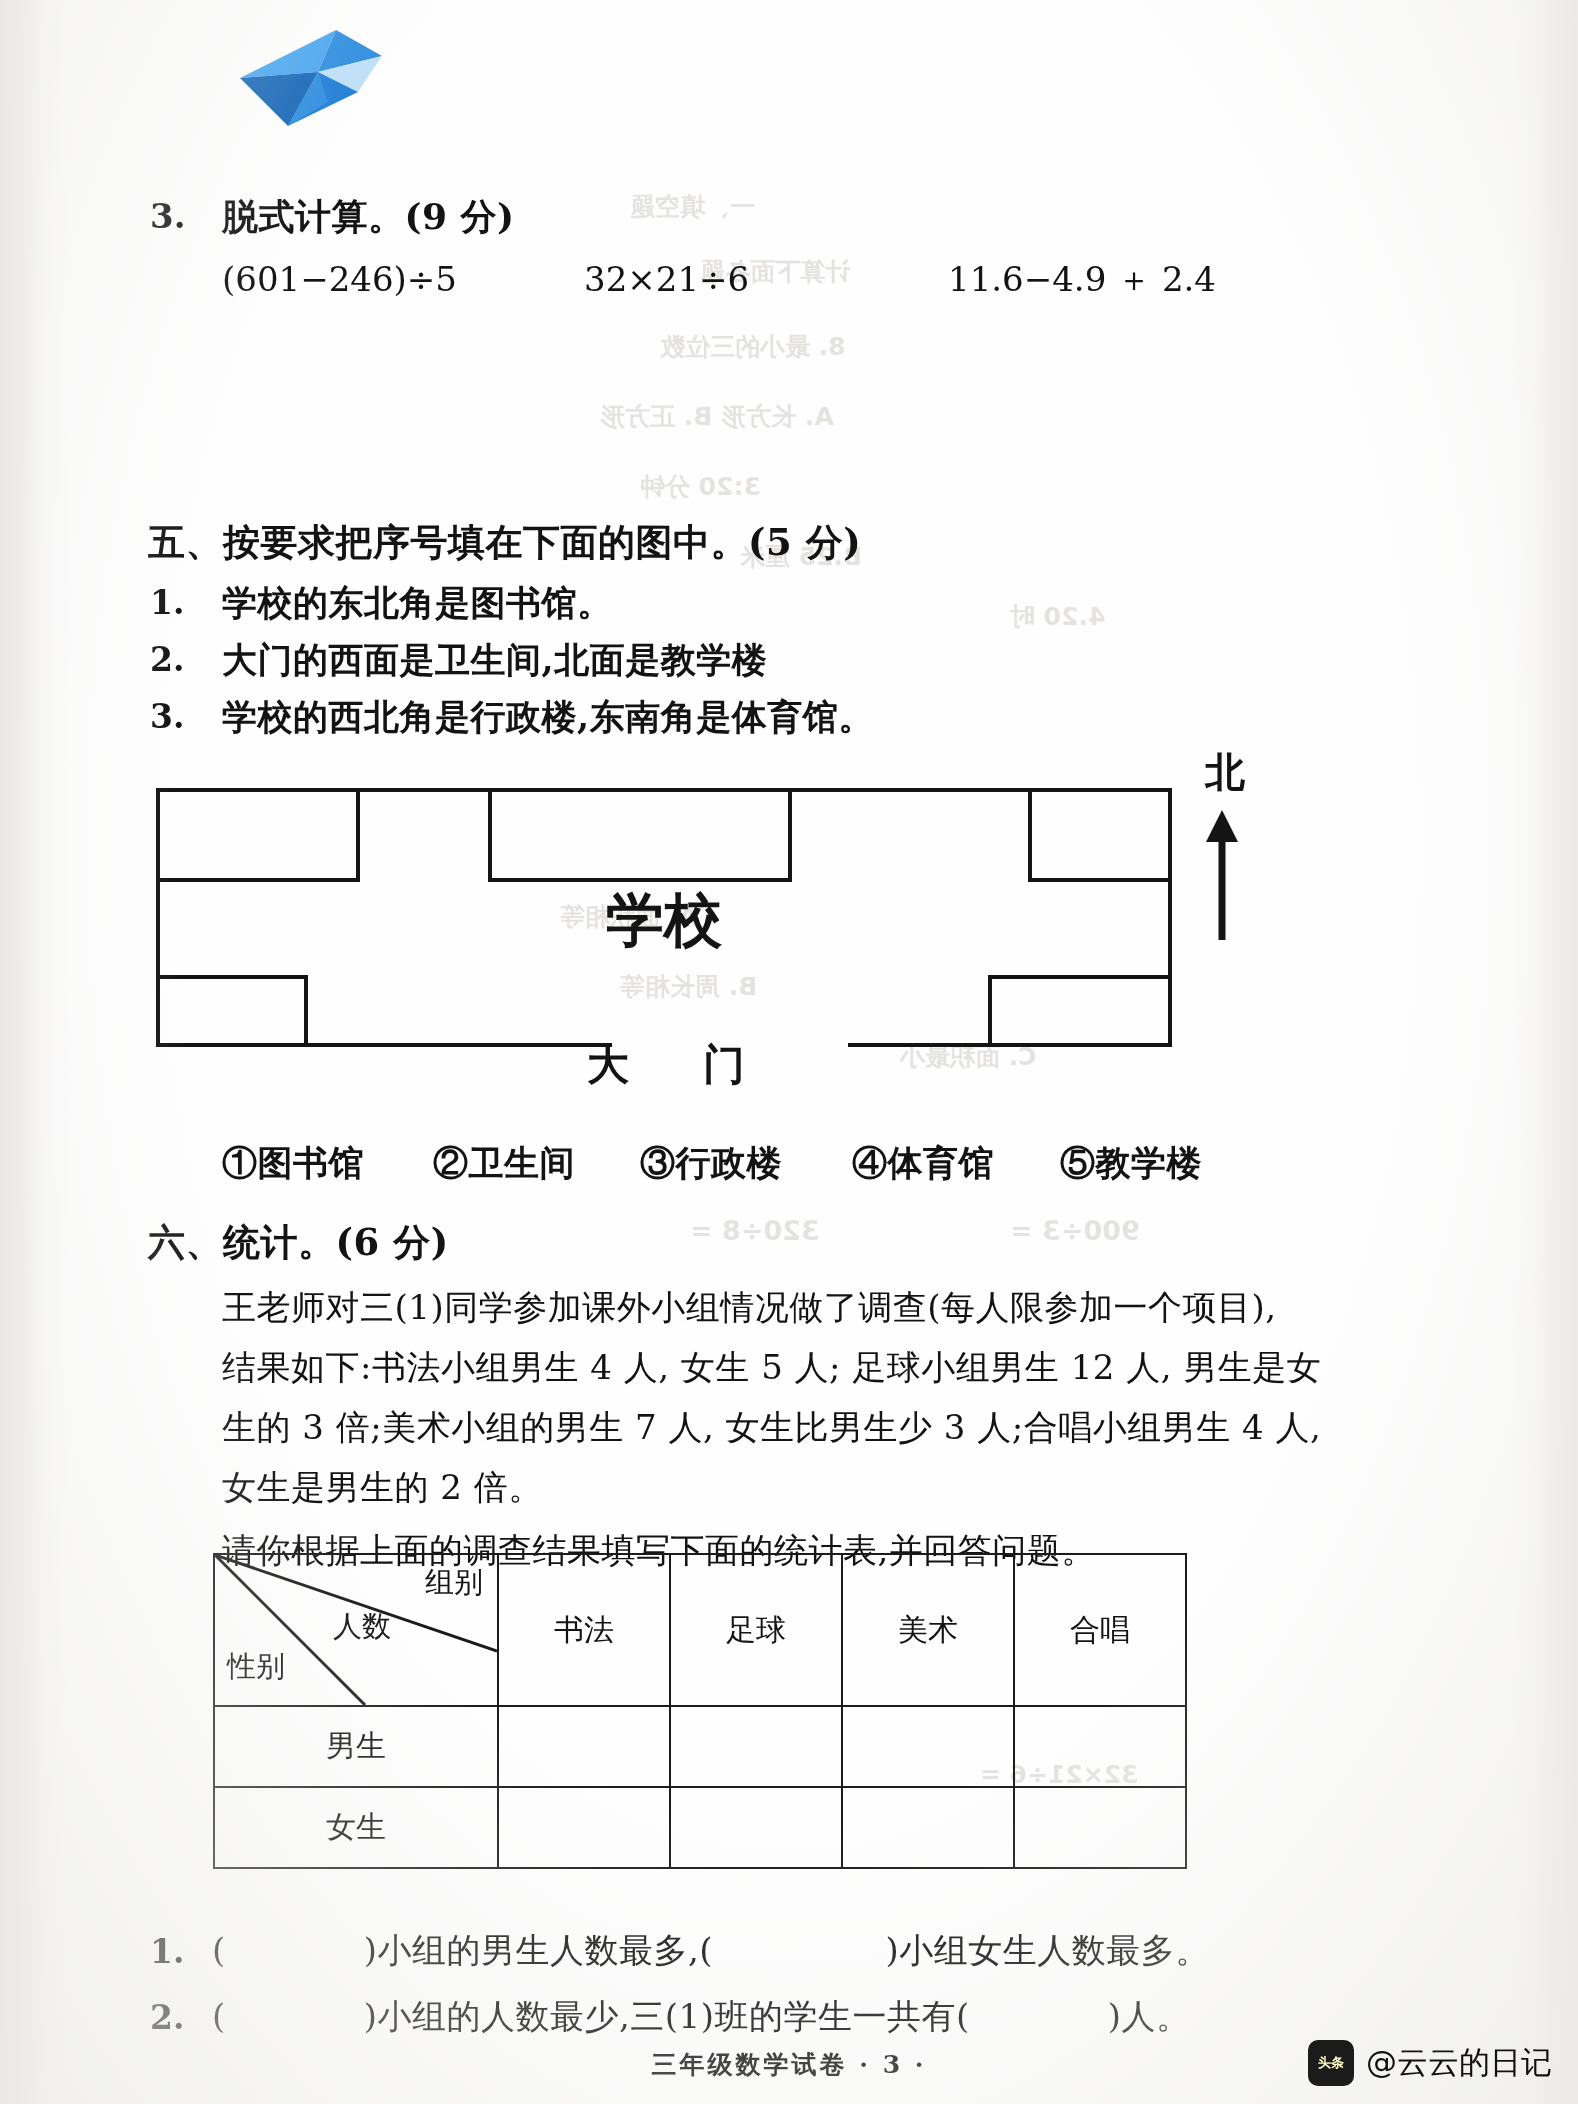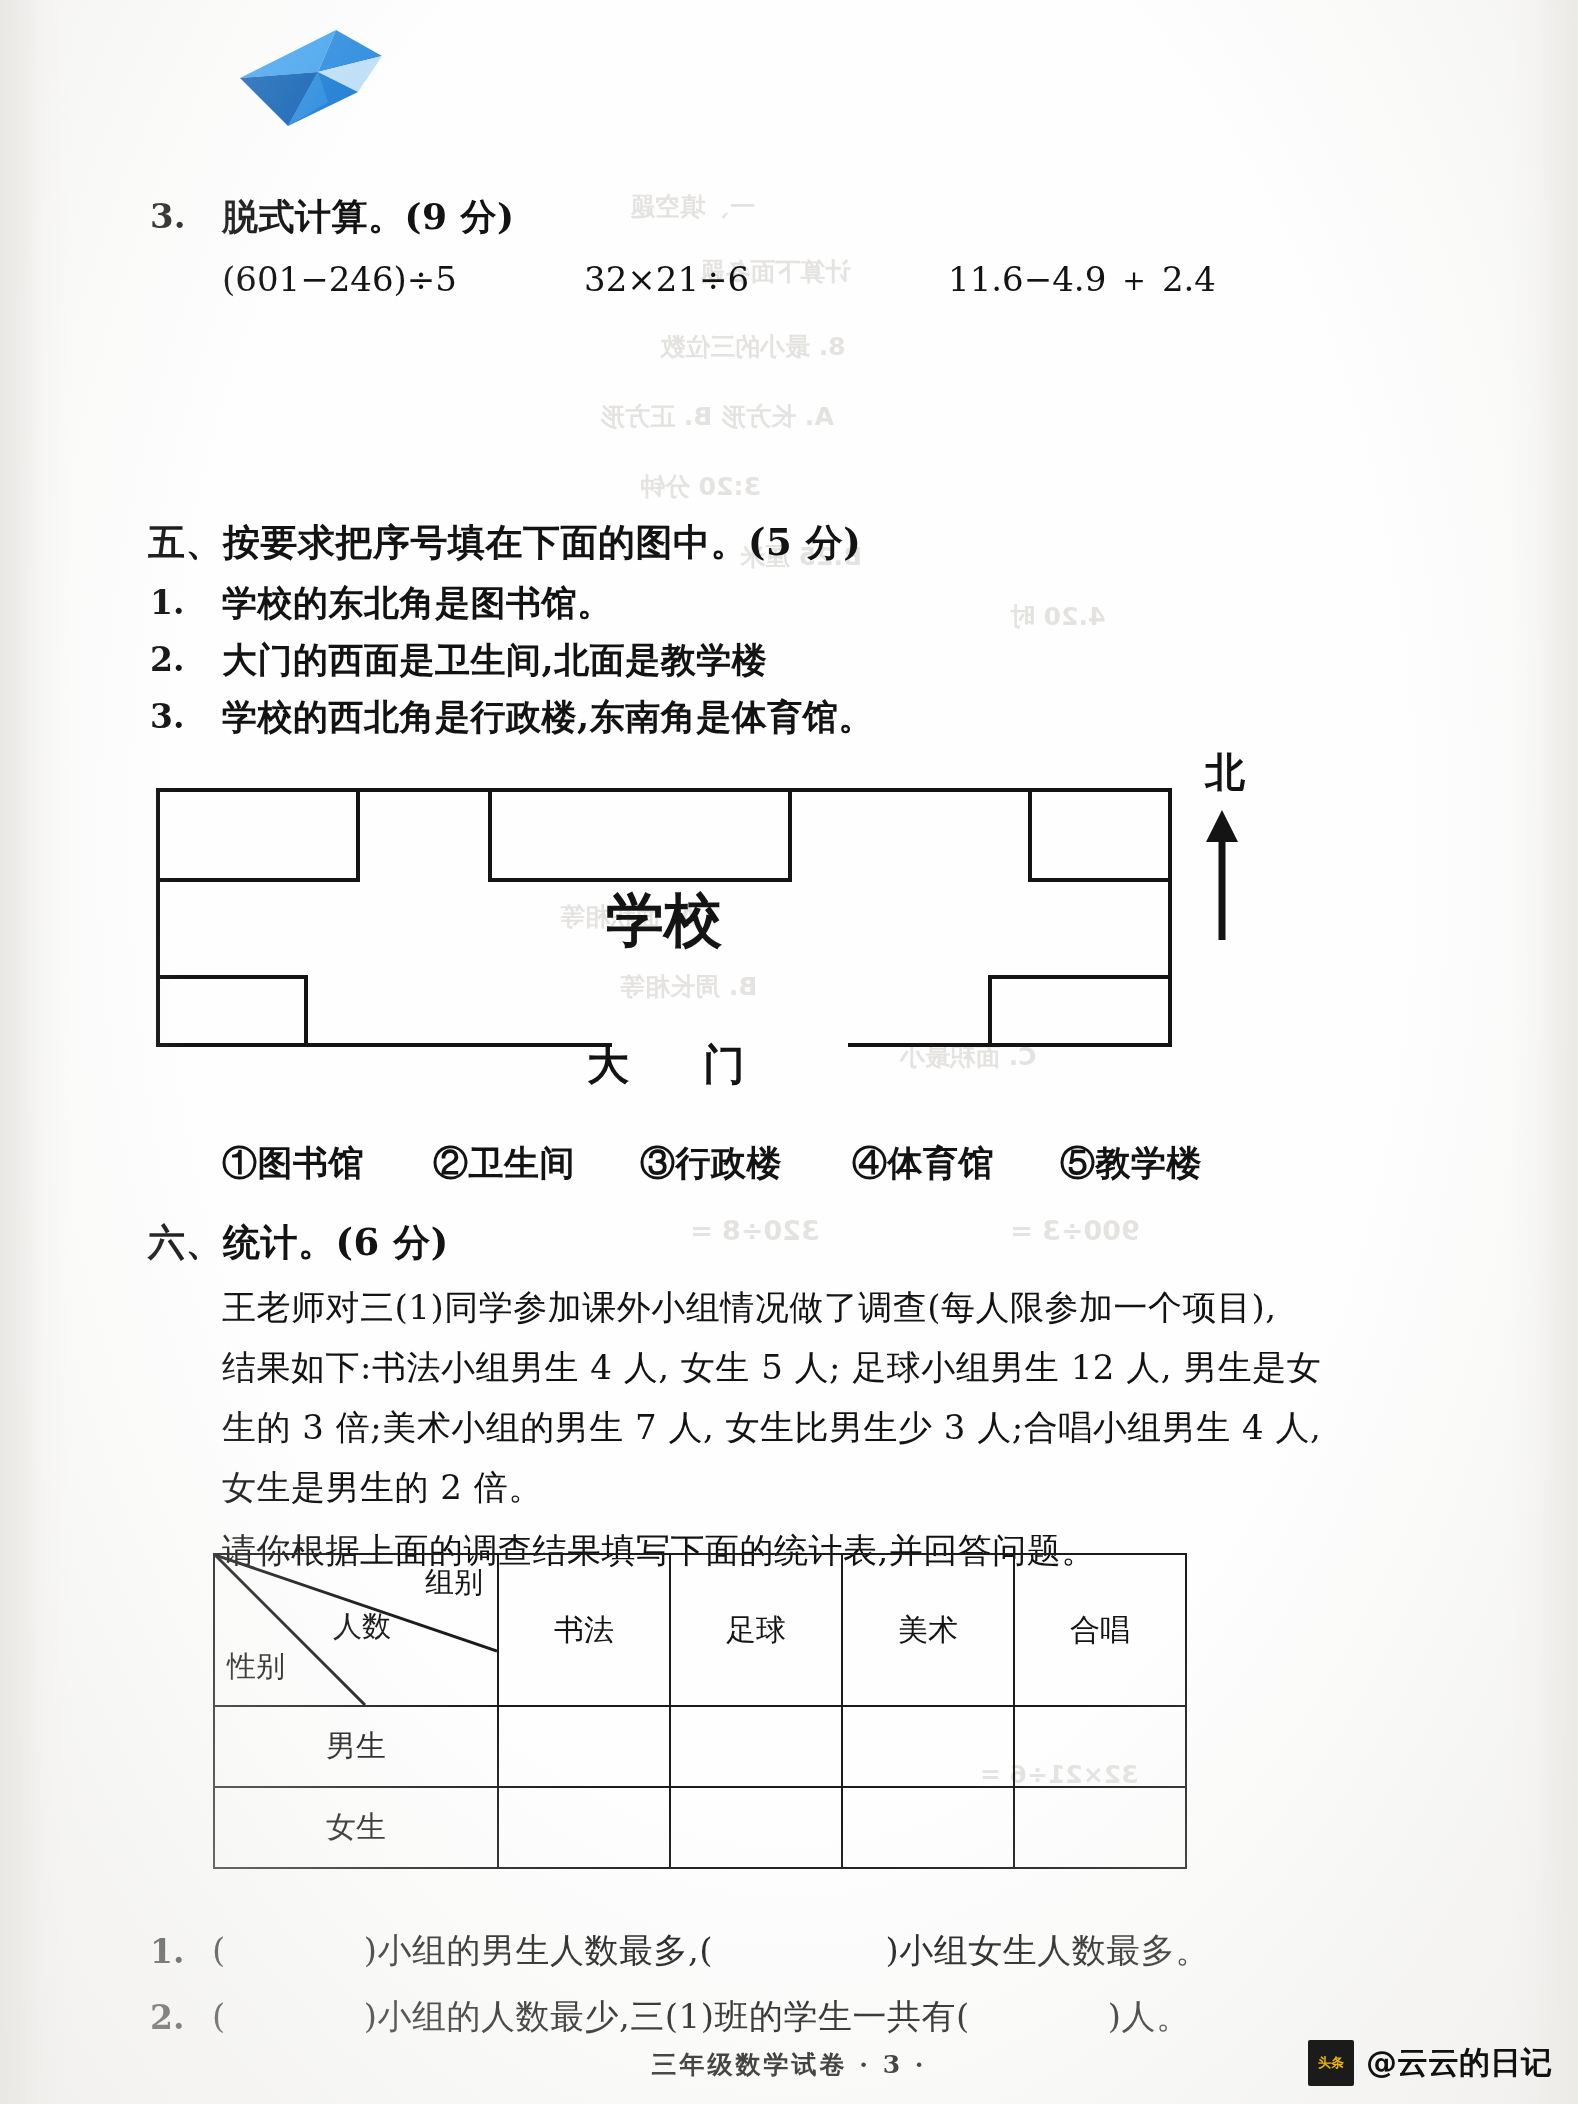--- a/index.html
+++ b/index.html
@@ -144,34 +144,34 @@
     position: absolute;
     right: 26px;
     bottom: 18px;
     display: flex;
     align-items: center;
     gap: 12px;
     z-index: 45;
   }
   .wm-icon {
     width: 46px; height: 46px;
-    border-radius: 2px;
+    border-radius: 10px;
     background: #1b1b1b;
     display: flex; align-items: center; justify-content: center;
-    color: #eab308;
+    color: #fef9c3;
     font-family: "DejaVu Sans", "Liberation Sans", sans-serif;
     font-weight: 700;
     font-size: 13px;
     line-height: 1.05;
     text-align: center;
   }
   .wm-text {
     font-family: "DejaVu Sans", "Liberation Sans", sans-serif;
     font-size: 31px;
-    font-weight: 700;
+    font-weight: 400;
     color: #111;
     white-space: nowrap;
   }
 </style>
 </head>
 <body>
 
 <div id="page">
 
   <div class="bleed" style="left:630px;  top:190px;  font-size:25px;">一、填空题</div>

